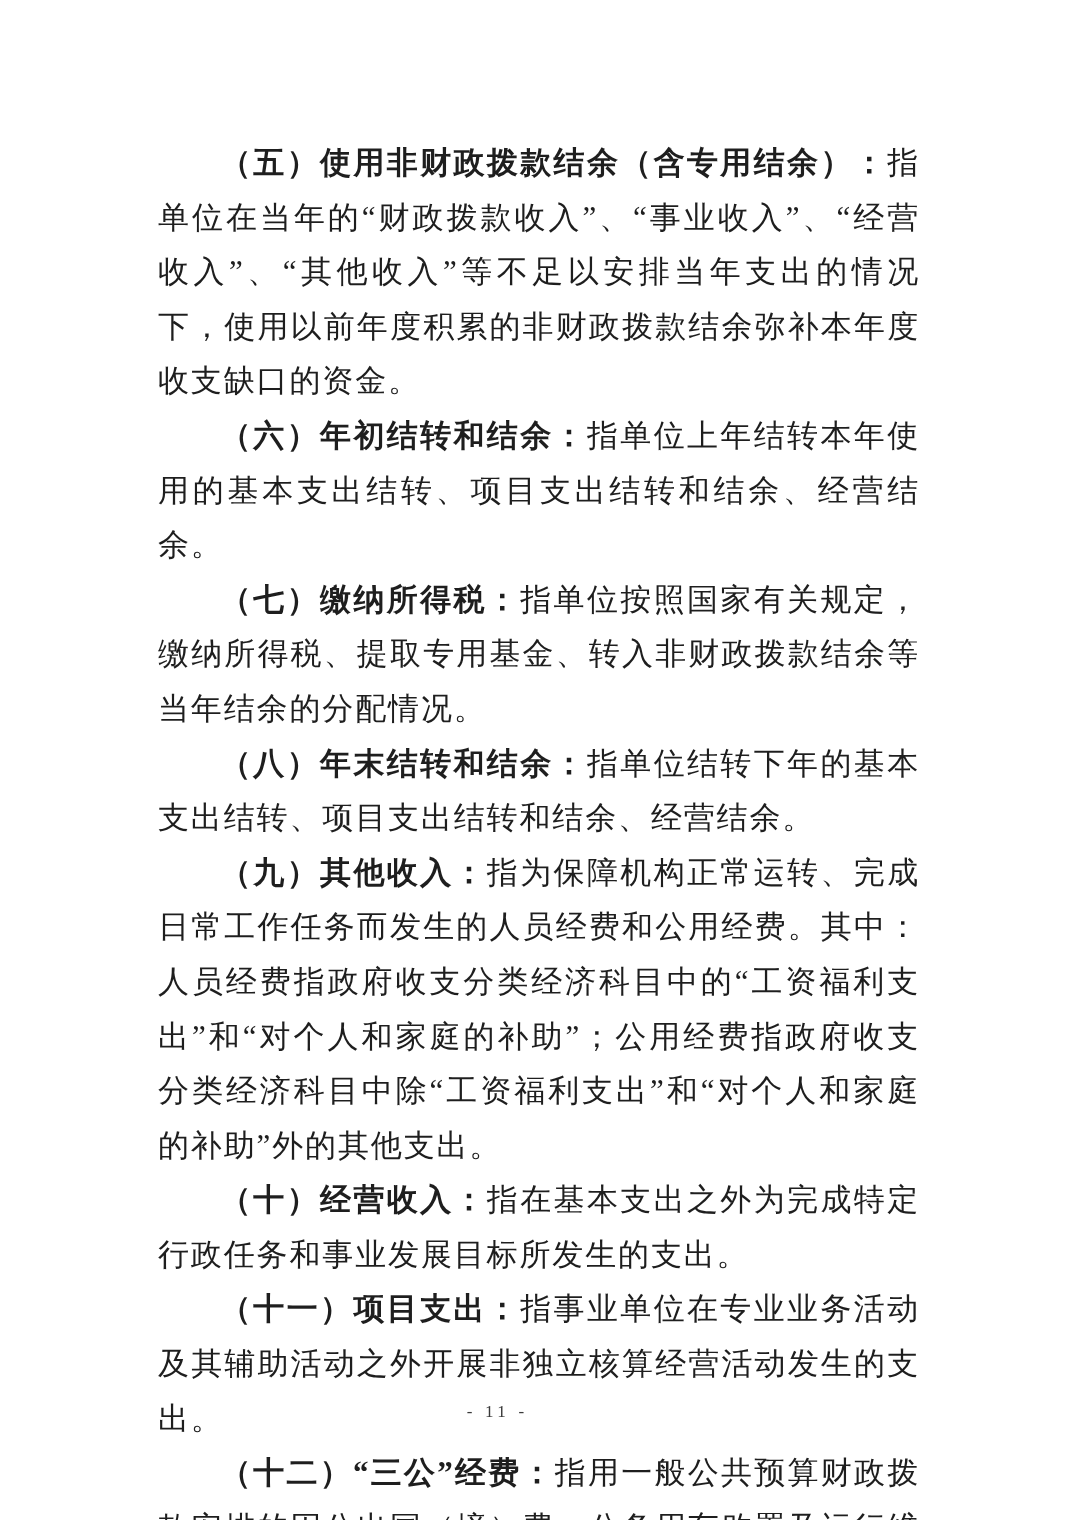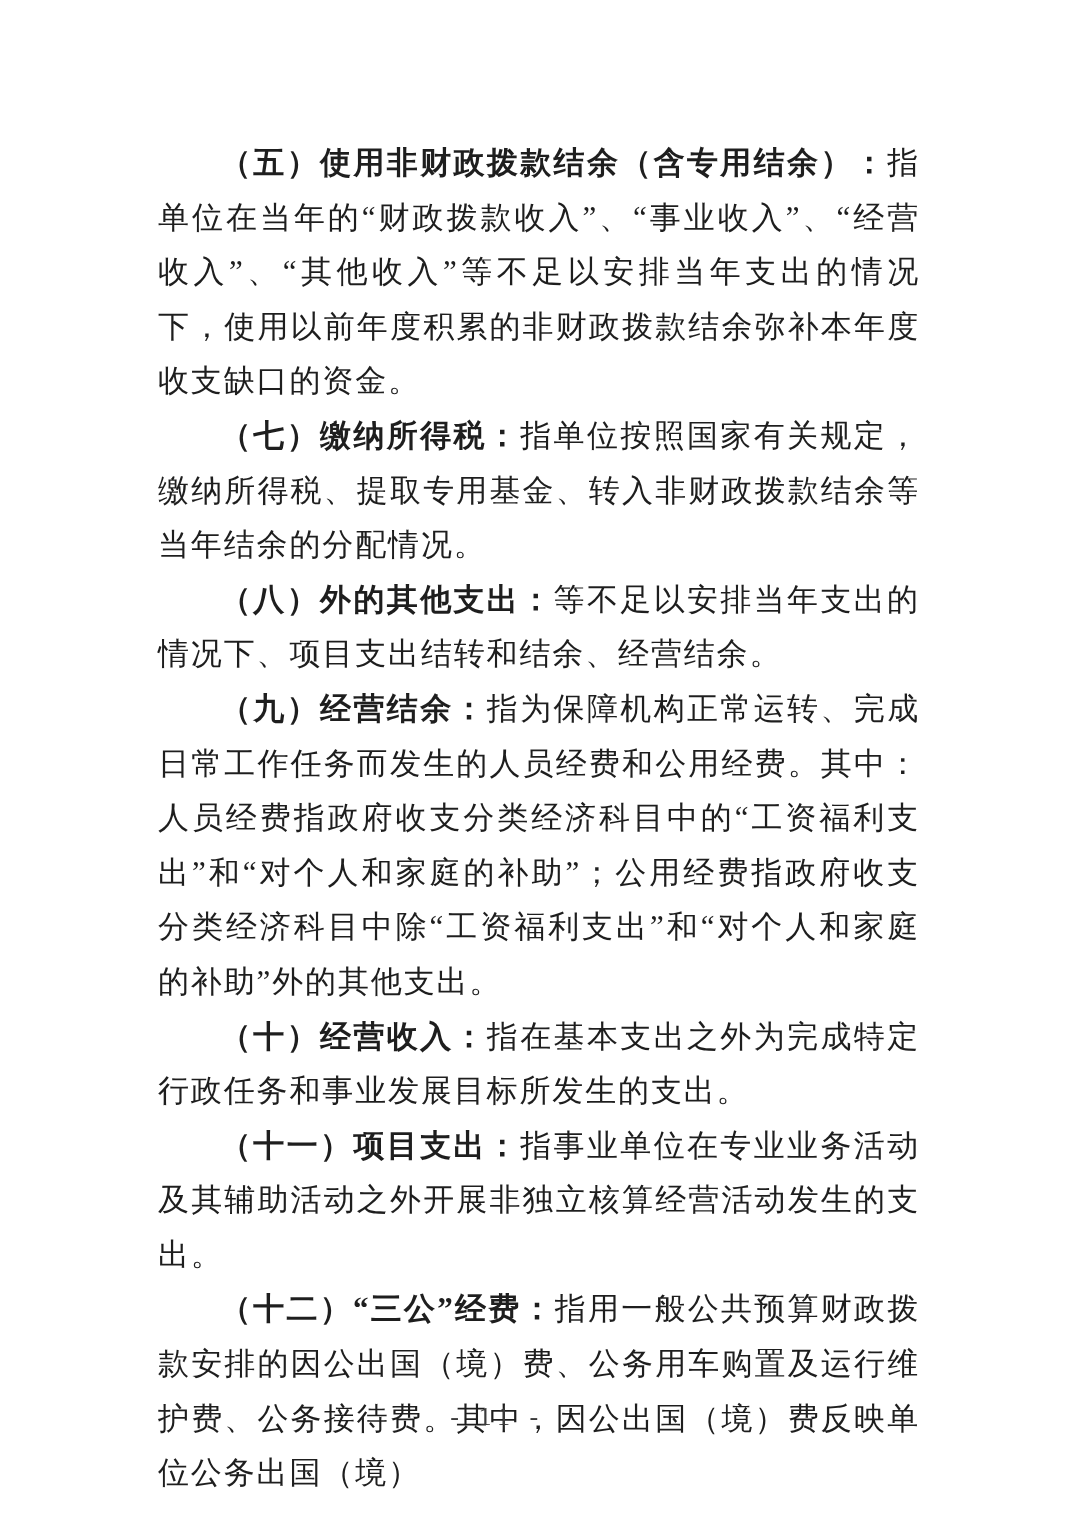--- a/index.html
+++ b/index.html
@@ -37,46 +37,49 @@
   }
   .content .body-text {
     font-weight: normal;
   }
   .footer {
     position: absolute;
     left: 0;
     right: 0;
     top: 1402px;
     text-align: center;
-    font-size: 26px;
+    font-size: 17px;
     letter-spacing: 0.25em;
     color: #3a3a3a;
   }
 </style>
 </head>
 <body>
 
 <div class="page">
   <div class="content">
 
     <p>
       <span class="term">（五）使用非财政拨款结余（含专用结余）：</span><span class="body-text">指单位在当年的“财政拨款收入”、“事业收入”、“经营收入”、“其他收入”等不足以安排当年支出的情况下，使用以前年度积累的非财政拨款结余弥补本年度收支缺口的资金。</span>
     </p>
 
+    <p>
+      <span class="term">（六）年初结转和结余：</span><span class="body-text">指单位上年结转本年使用的基本支出结转、项目支出结转和结余、经营结余。</span>
+    </p>
 
     <p>
       <span class="term">（七）缴纳所得税：</span><span class="body-text">指单位按照国家有关规定，缴纳所得税、提取专用基金、转入非财政拨款结余等当年结余的分配情况。</span>
     </p>
 
     <p>
-      <span class="term">（八）外的其他支出：</span><span class="body-text">等不足以安排当年支出的情况下、项目支出结转和结余、经营结余。</span>
+      <span class="term">（八）年末结转和结余：</span><span class="body-text">指单位结转下年的基本支出结转、项目支出结转和结余、经营结余。</span>
     </p>
 
     <p>
-      <span class="term">（九）经营结余：</span><span class="body-text">指为保障机构正常运转、完成日常工作任务而发生的人员经费和公用经费。其中：人员经费指政府收支分类经济科目中的“工资福利支出”和“对个人和家庭的补助”；公用经费指政府收支分类经济科目中除“工资福利支出”和“对个人和家庭的补助”外的其他支出。</span>
+      <span class="term">（九）其他收入：</span><span class="body-text">指为保障机构正常运转、完成日常工作任务而发生的人员经费和公用经费。其中：人员经费指政府收支分类经济科目中的“工资福利支出”和“对个人和家庭的补助”；公用经费指政府收支分类经济科目中除“工资福利支出”和“对个人和家庭的补助”外的其他支出。</span>
     </p>
 
     <p>
       <span class="term">（十）经营收入：</span><span class="body-text">指在基本支出之外为完成特定行政任务和事业发展目标所发生的支出。</span>
     </p>
 
     <p>
       <span class="term">（十一）项目支出：</span><span class="body-text">指事业单位在专业业务活动及其辅助活动之外开展非独立核算经营活动发生的支出。</span>
     </p>
 

